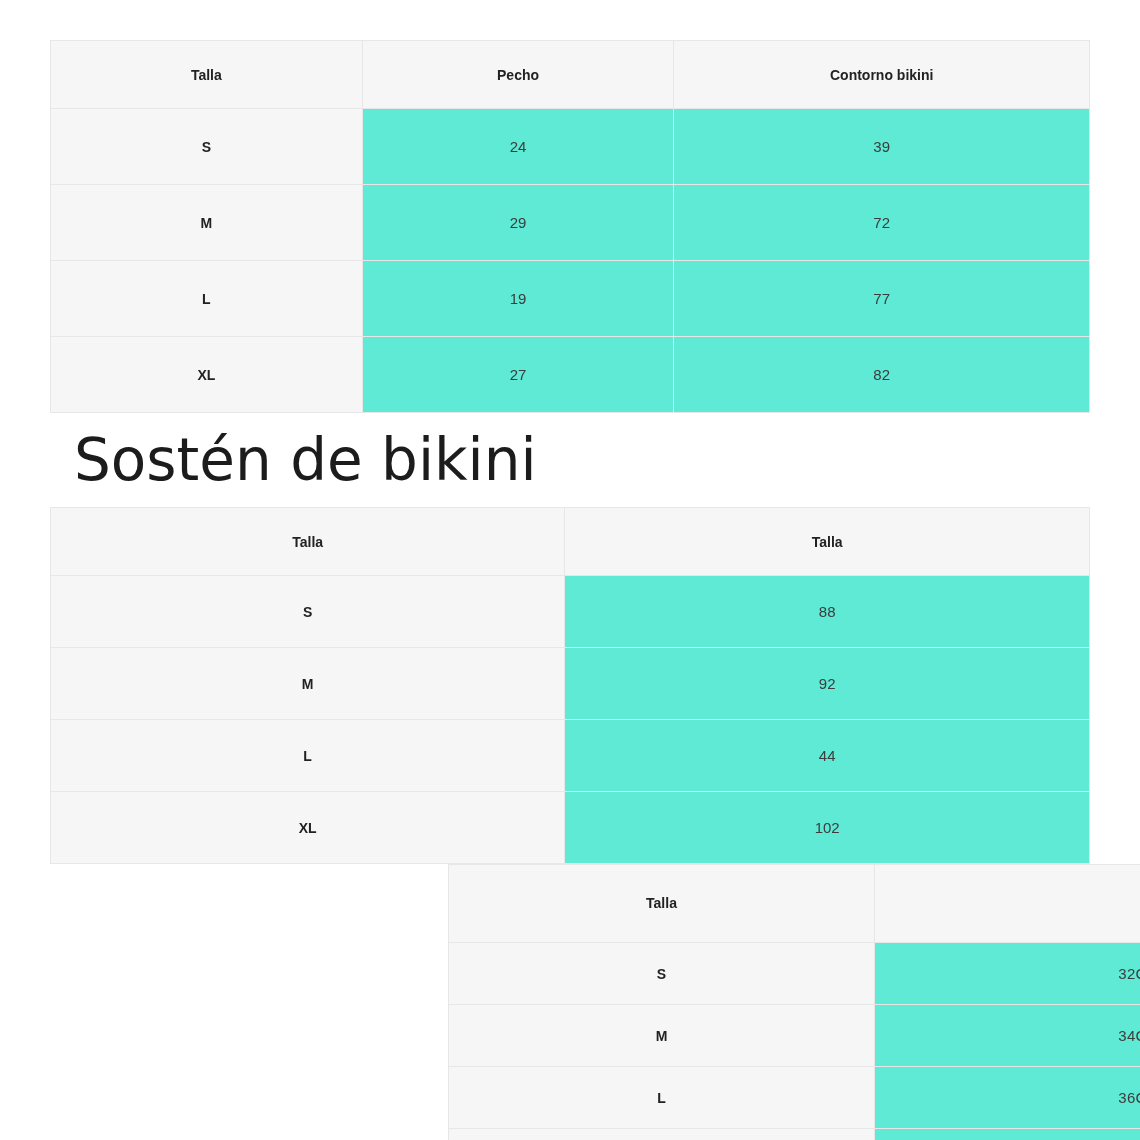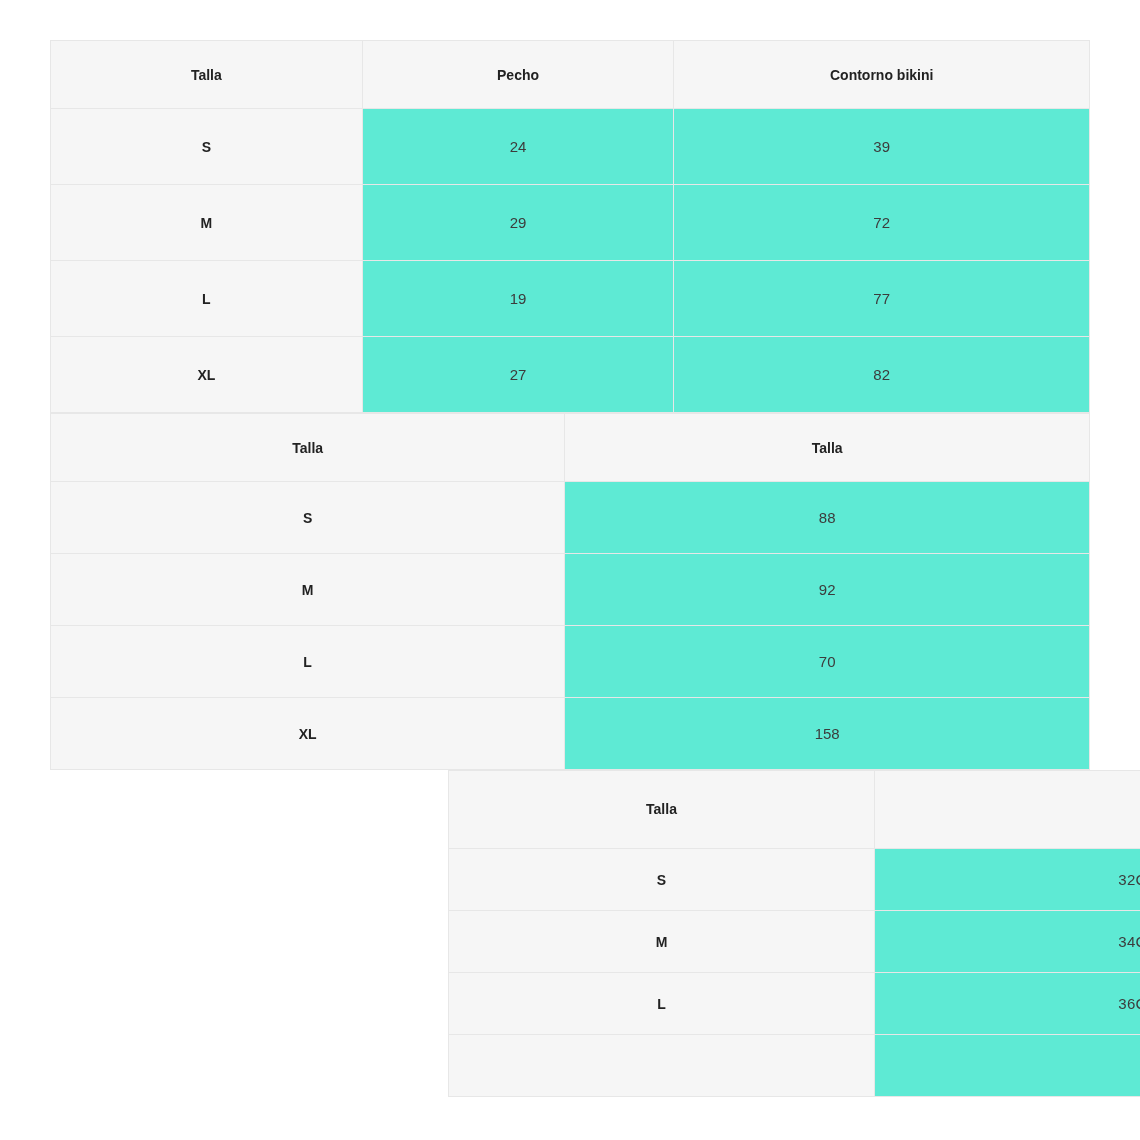--- a/index.html
+++ b/index.html
@@ -144,20 +144,21 @@
         <td>77</td>
       </tr>
       <tr>
         <th>XL</th>
         <td>27</td>
         <td>82</td>
       </tr>
     </tbody>
   </table>
 
+  <h2 class="section-heading">Sostén de bikini</h2>
 
   <table class="size-table table-bra">
     <colgroup>
         <col class="c50a">
         <col class="c50b">
       </colgroup>
     <thead>
       <tr>
         <th>Talla</th>
         <th>Talla</th>
@@ -167,25 +168,25 @@
       <tr>
         <th>S</th>
         <td>88</td>
       </tr>
       <tr>
         <th>M</th>
         <td>92</td>
       </tr>
       <tr>
         <th>L</th>
-        <td>70</td>
+        <td>44</td>
       </tr>
       <tr>
         <th>XL</th>
-        <td>158</td>
+        <td>102</td>
       </tr>
     </tbody>
   </table>
 
   <table class="size-table table-bra-us">
     <colgroup>
         <col class="cLabel">
         <col class="cValue">
       </colgroup>
     <thead>

